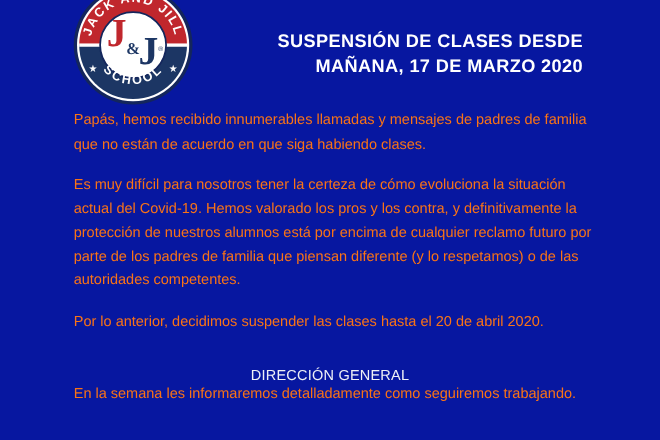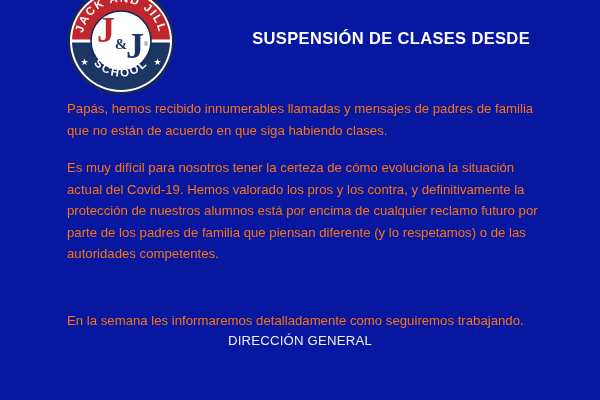--- a/index.html
+++ b/index.html
@@ -124,23 +124,25 @@
 
       <text x="40" y="56" font-family="Liberation Serif, serif" font-size="36" font-weight="bold" fill="#c0272d" text-anchor="middle">J</text>
       <text x="69" y="72" font-family="Liberation Serif, serif" font-size="36" font-weight="bold" fill="#1c3664" text-anchor="middle">J</text>
       <text x="55" y="63" font-family="Liberation Serif, serif" font-size="15" font-weight="bold" fill="#1c3664" text-anchor="middle">&amp;</text>
       <text x="80" y="60" font-size="6" fill="#1c3664" text-anchor="middle">®</text>
     </svg>
   </div>
 
   <div id="title-block">
     <div class="title-line">SUSPENSIÓN DE CLASES DESDE</div>
+    <div class="title-line">MAÑANA, 17 DE MARZO 2020</div>
   </div>
 
   <div id="body-block">
     <p class="para">Papás, hemos recibido innumerables llamadas y mensajes de padres de familia que no están de acuerdo en que siga habiendo clases.</p>
     <p class="para">Es muy difícil para nosotros tener la certeza de cómo evoluciona la situación actual del Covid-19. Hemos valorado los pros y los contra, y definitivamente la protección de nuestros alumnos está por encima de cualquier reclamo futuro por parte de los padres de familia que piensan diferente (y lo respetamos) o de las autoridades competentes.</p>
+    <p class="para">Por lo anterior, decidimos suspender las clases hasta el 20 de abril 2020.</p>
     <p class="para">En la semana les informaremos detalladamente como seguiremos trabajando.</p>
   </div>
 
   <div id="signature">DIRECCIÓN GENERAL</div>
 
 </div>
 
 </body></html>

